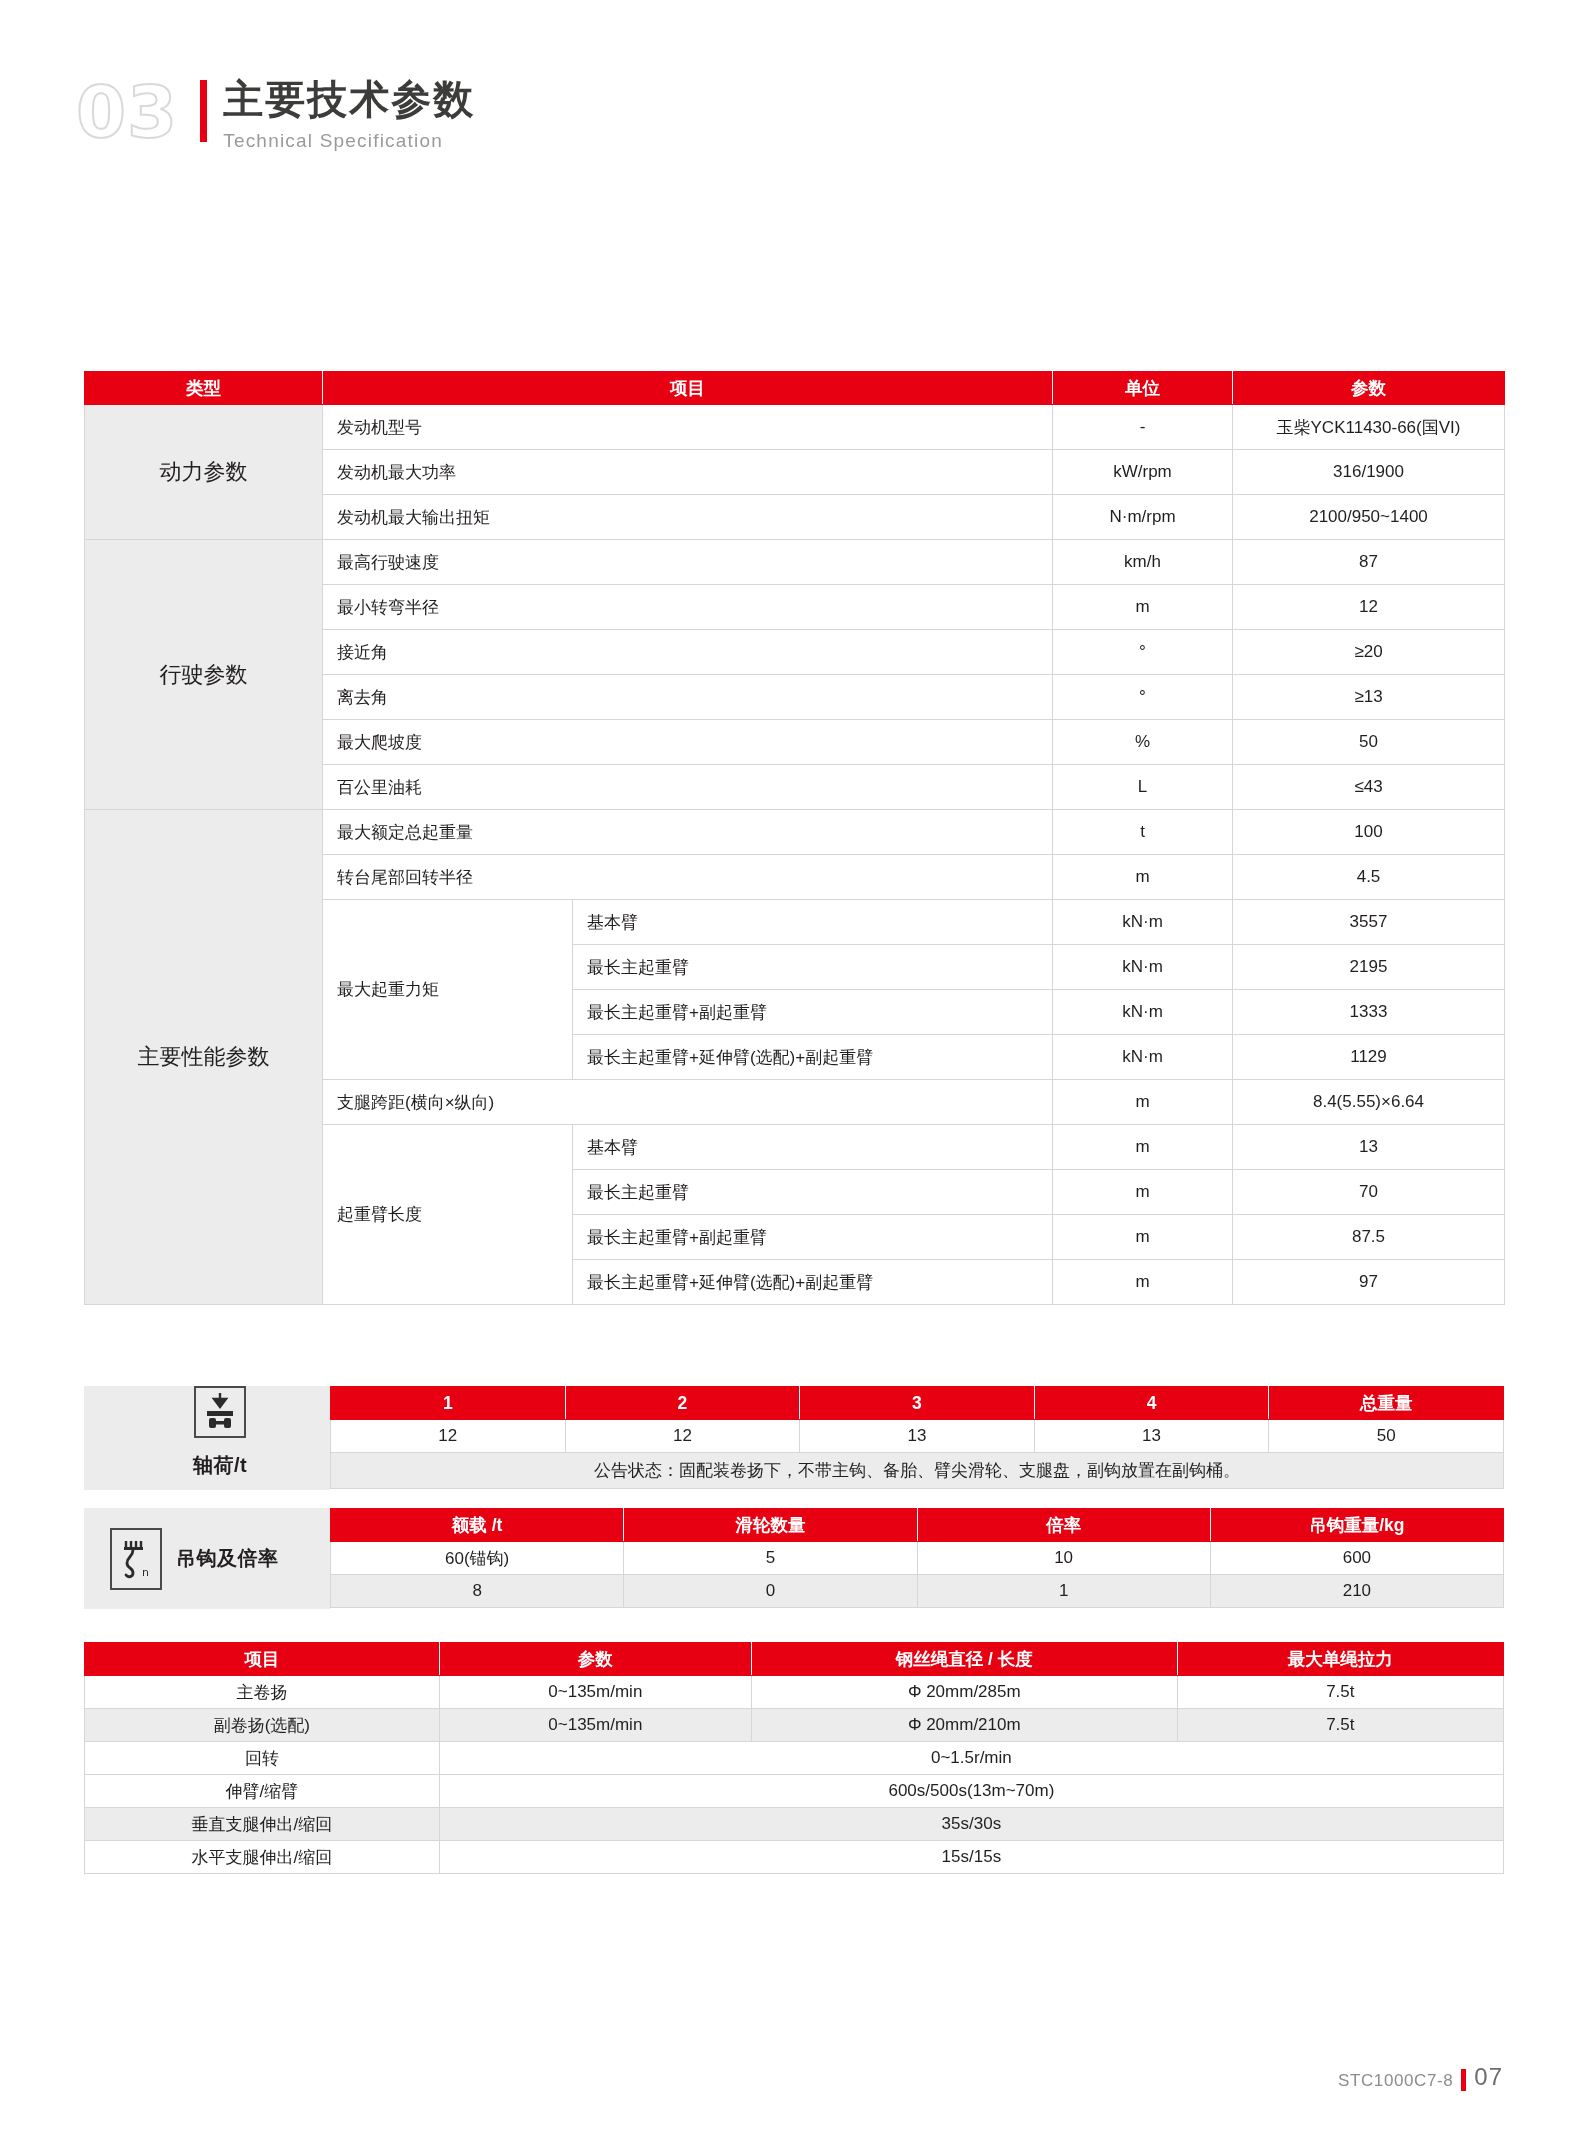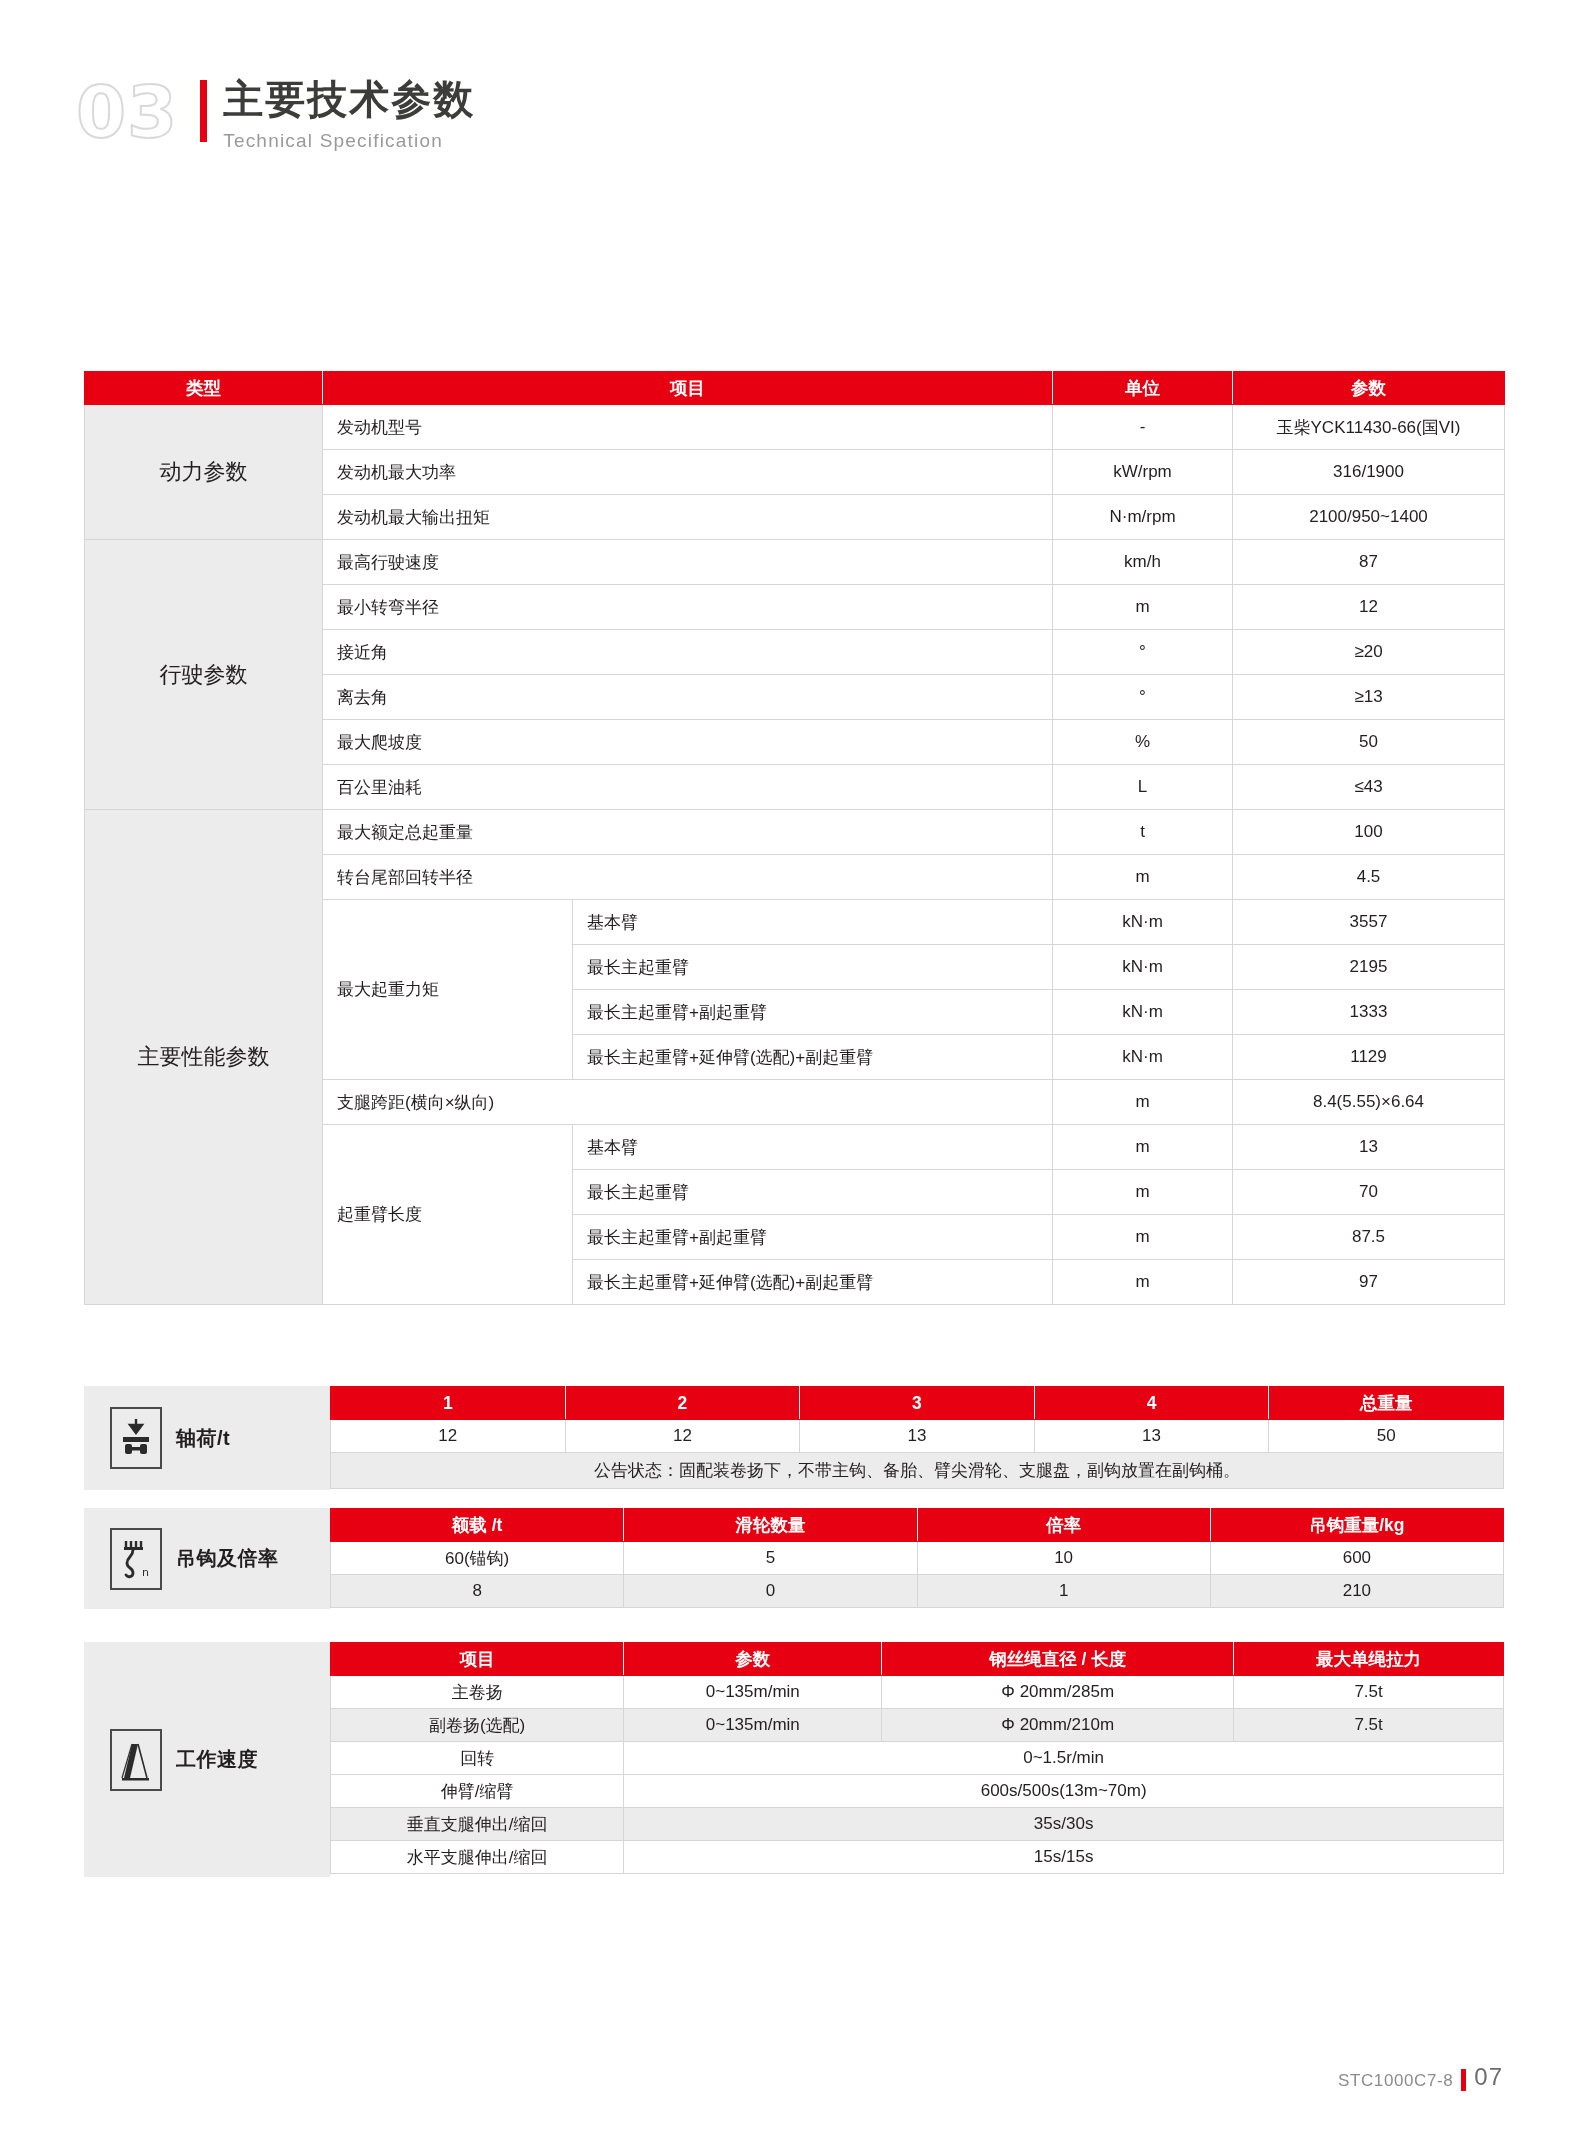--- a/index.html
+++ b/index.html
@@ -147,21 +147,21 @@
     height: 36px;
     font-size: 17px;
     text-align: center;
   }
   .shade td { background: #ececec; }
 
   #axle-section  { top: 1386px; }
   #hook-section  { top: 1508px; }
   #speed-section { top: 1642px; }
 
-  #axle-section .sec-label  { height: 104px; }
+  #axle-section .sec-label  { height: 104px; flex-direction: column; }
   #hook-section .sec-label  { height: 101px; }
   #speed-section .sec-label { height: 235px; }
 
   
   .footer {
     position: absolute;
     right: 84px;
     top: 2063px;
     display: flex;
     align-items: flex-end;
@@ -415,31 +415,20 @@
               <td class="ctr">0</td>
               <td class="ctr">1</td>
               <td class="ctr">210</td>
             </tr>
           </tbody>
       </table>
     </div>
   </div>
 
   <div class="section" id="speed-section">
-    <div class="sec-label">
-      <div class="sec-icon">
-        <svg width="36" height="44" viewBox="0 0 36 44">
-          <path d="M6 40 L14 6 L20 6 L12 40 Z" fill="#2b2b2b"></path>
-          <path d="M20 6 L29 40" stroke="#2b2b2b" stroke-width="1.6" fill="none"></path>
-          <path d="M14 6 L4 40" stroke="#2b2b2b" stroke-width="1.2" fill="none"></path>
-          <rect x="4" y="40" width="27" height="2.5" fill="#2b2b2b"></rect>
-        </svg>
-      </div>
-      <span class="sec-name">工作速度</span>
-    </div>
     <div class="sec-table">
       <table>
         <colgroup>
           <col style="width:25%">
             <col style="width:22%">
             <col style="width:30%">
             <col style="width:23%">
         </colgroup>
         <thead>
             <tr class="hdr" id="speed-head">

